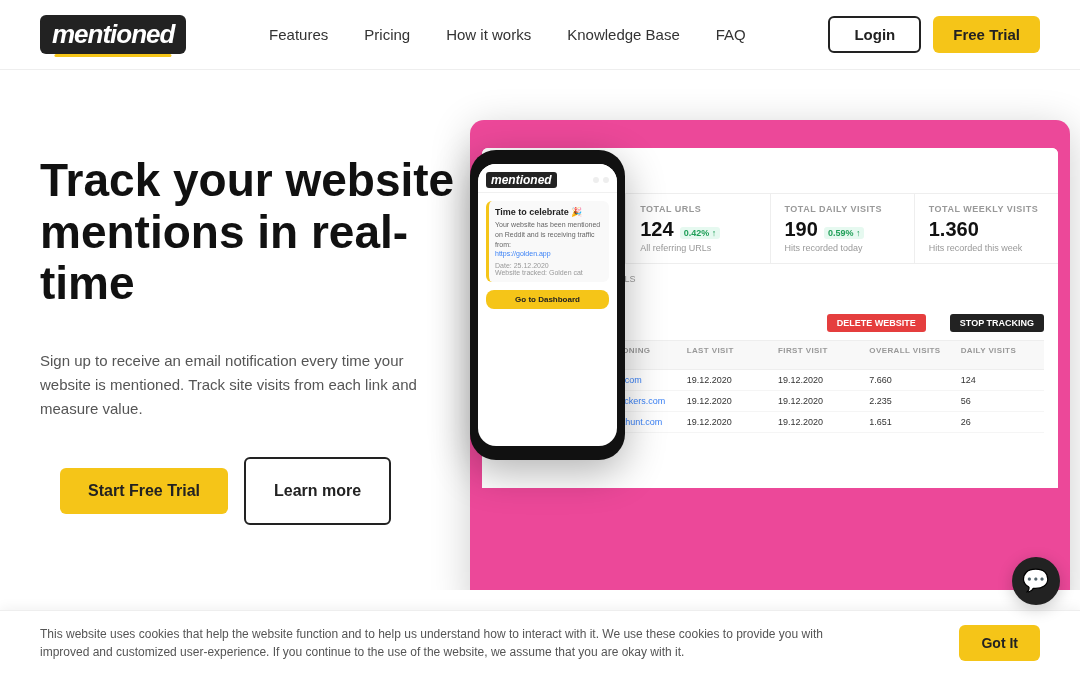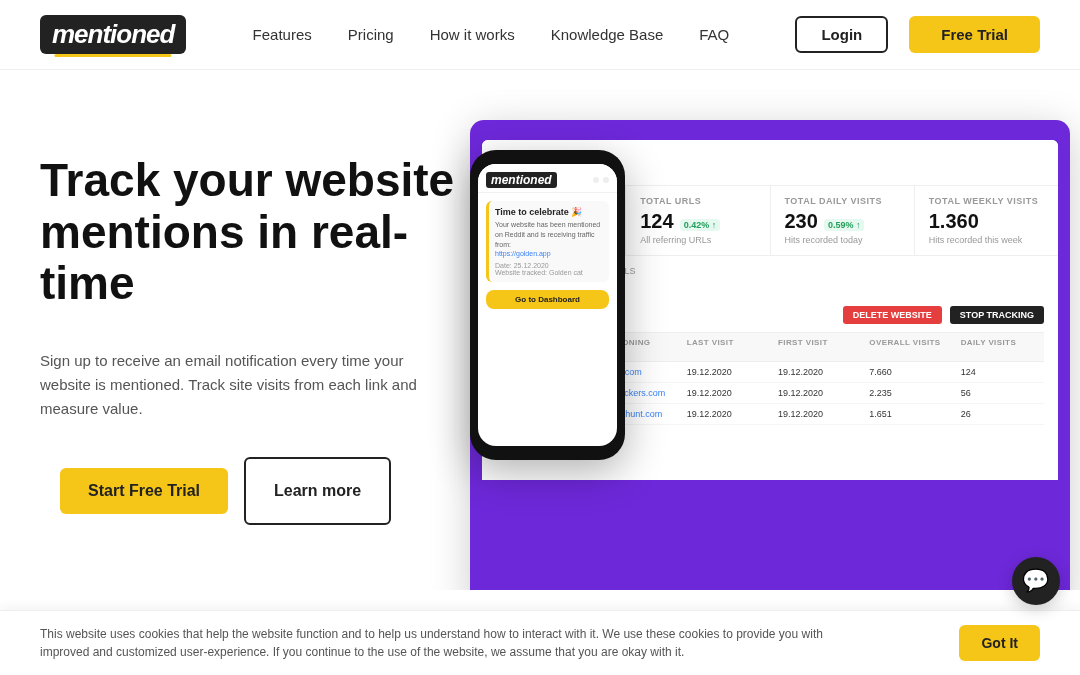--- a/index.html
+++ b/index.html
@@ -58,29 +58,28 @@
       padding: 8px 24px;
       border: 2px solid #222;
       background: #fff;
       color: #222;
       font-size: 15px;
       font-weight: 600;
       border-radius: 6px;
       cursor: pointer;
     }
     .btn-free-trial {
-      padding: 10px 32px;
+      padding: 10px 20px;
       border: none;
       background: #f5c518;
       color: #222;
       font-size: 15px;
       font-weight: 700;
       border-radius: 6px;
       cursor: pointer;
-      margin-left: 9px;
     }
 
     
     .hero {
       display: flex;
       align-items: center;
       padding: 60px 40px 40px;
       min-height: 490px;
       position: relative;
       overflow: hidden;
@@ -136,23 +135,23 @@
       margin-left: -20px;
     }
 
     
     .laptop {
       position: absolute;
       right: -30px;
       top: -10px;
       width: 600px;
       height: 490px;
-      background: #6d28d9;
+      background: #ec4899;
       border-radius: 14px 14px 0 0;
-      padding: 20px 12px 0;
+      padding: 28px 12px 0;
       box-shadow: 0 8px 40px rgba(0,0,0,0.2);
     }
     .laptop-screen {
       background: #fff;
       width: 100%;
       height: 340px;
       border-radius: 6px 6px 0 0;
       overflow: hidden;
     }
     .laptop-screen-header {
@@ -222,21 +221,21 @@
       margin-bottom: 4px;
     }
     .url-heading {
       font-size: 16px;
       font-weight: 700;
       color: #111;
       margin-bottom: 8px;
     }
     .action-buttons-row {
       display: flex;
-      gap: 8px;
+      gap: 24px;
       justify-content: flex-end;
       margin-bottom: 8px;
     }
     .btn-delete {
       background: #e53e3e;
       color: #fff;
       font-size: 9px;
       font-weight: 700;
       padding: 4px 10px;
       border: none;
@@ -547,21 +546,21 @@
             <div class="stat-label">TOTAL URLS</div>
             <div class="stat-value-row">
               <span class="stat-value">124</span>
               <span class="stat-badge">0.42% ↑</span>
             </div>
             <div class="stat-sub">All referring URLs</div>
           </div>
           <div class="stat-cell">
             <div class="stat-label">TOTAL DAILY VISITS</div>
             <div class="stat-value-row">
-              <span class="stat-value">230</span>
+              <span class="stat-value">190</span>
               <span class="stat-badge">0.59% ↑</span>
             </div>
             <div class="stat-sub">Hits recorded today</div>
           </div>
           <div class="stat-cell">
             <div class="stat-label">TOTAL WEEKLY VISITS</div>
             <div class="stat-value-row">
               <span class="stat-value">1.360</span>
             </div>
             <div class="stat-sub">Hits recorded this week</div>

